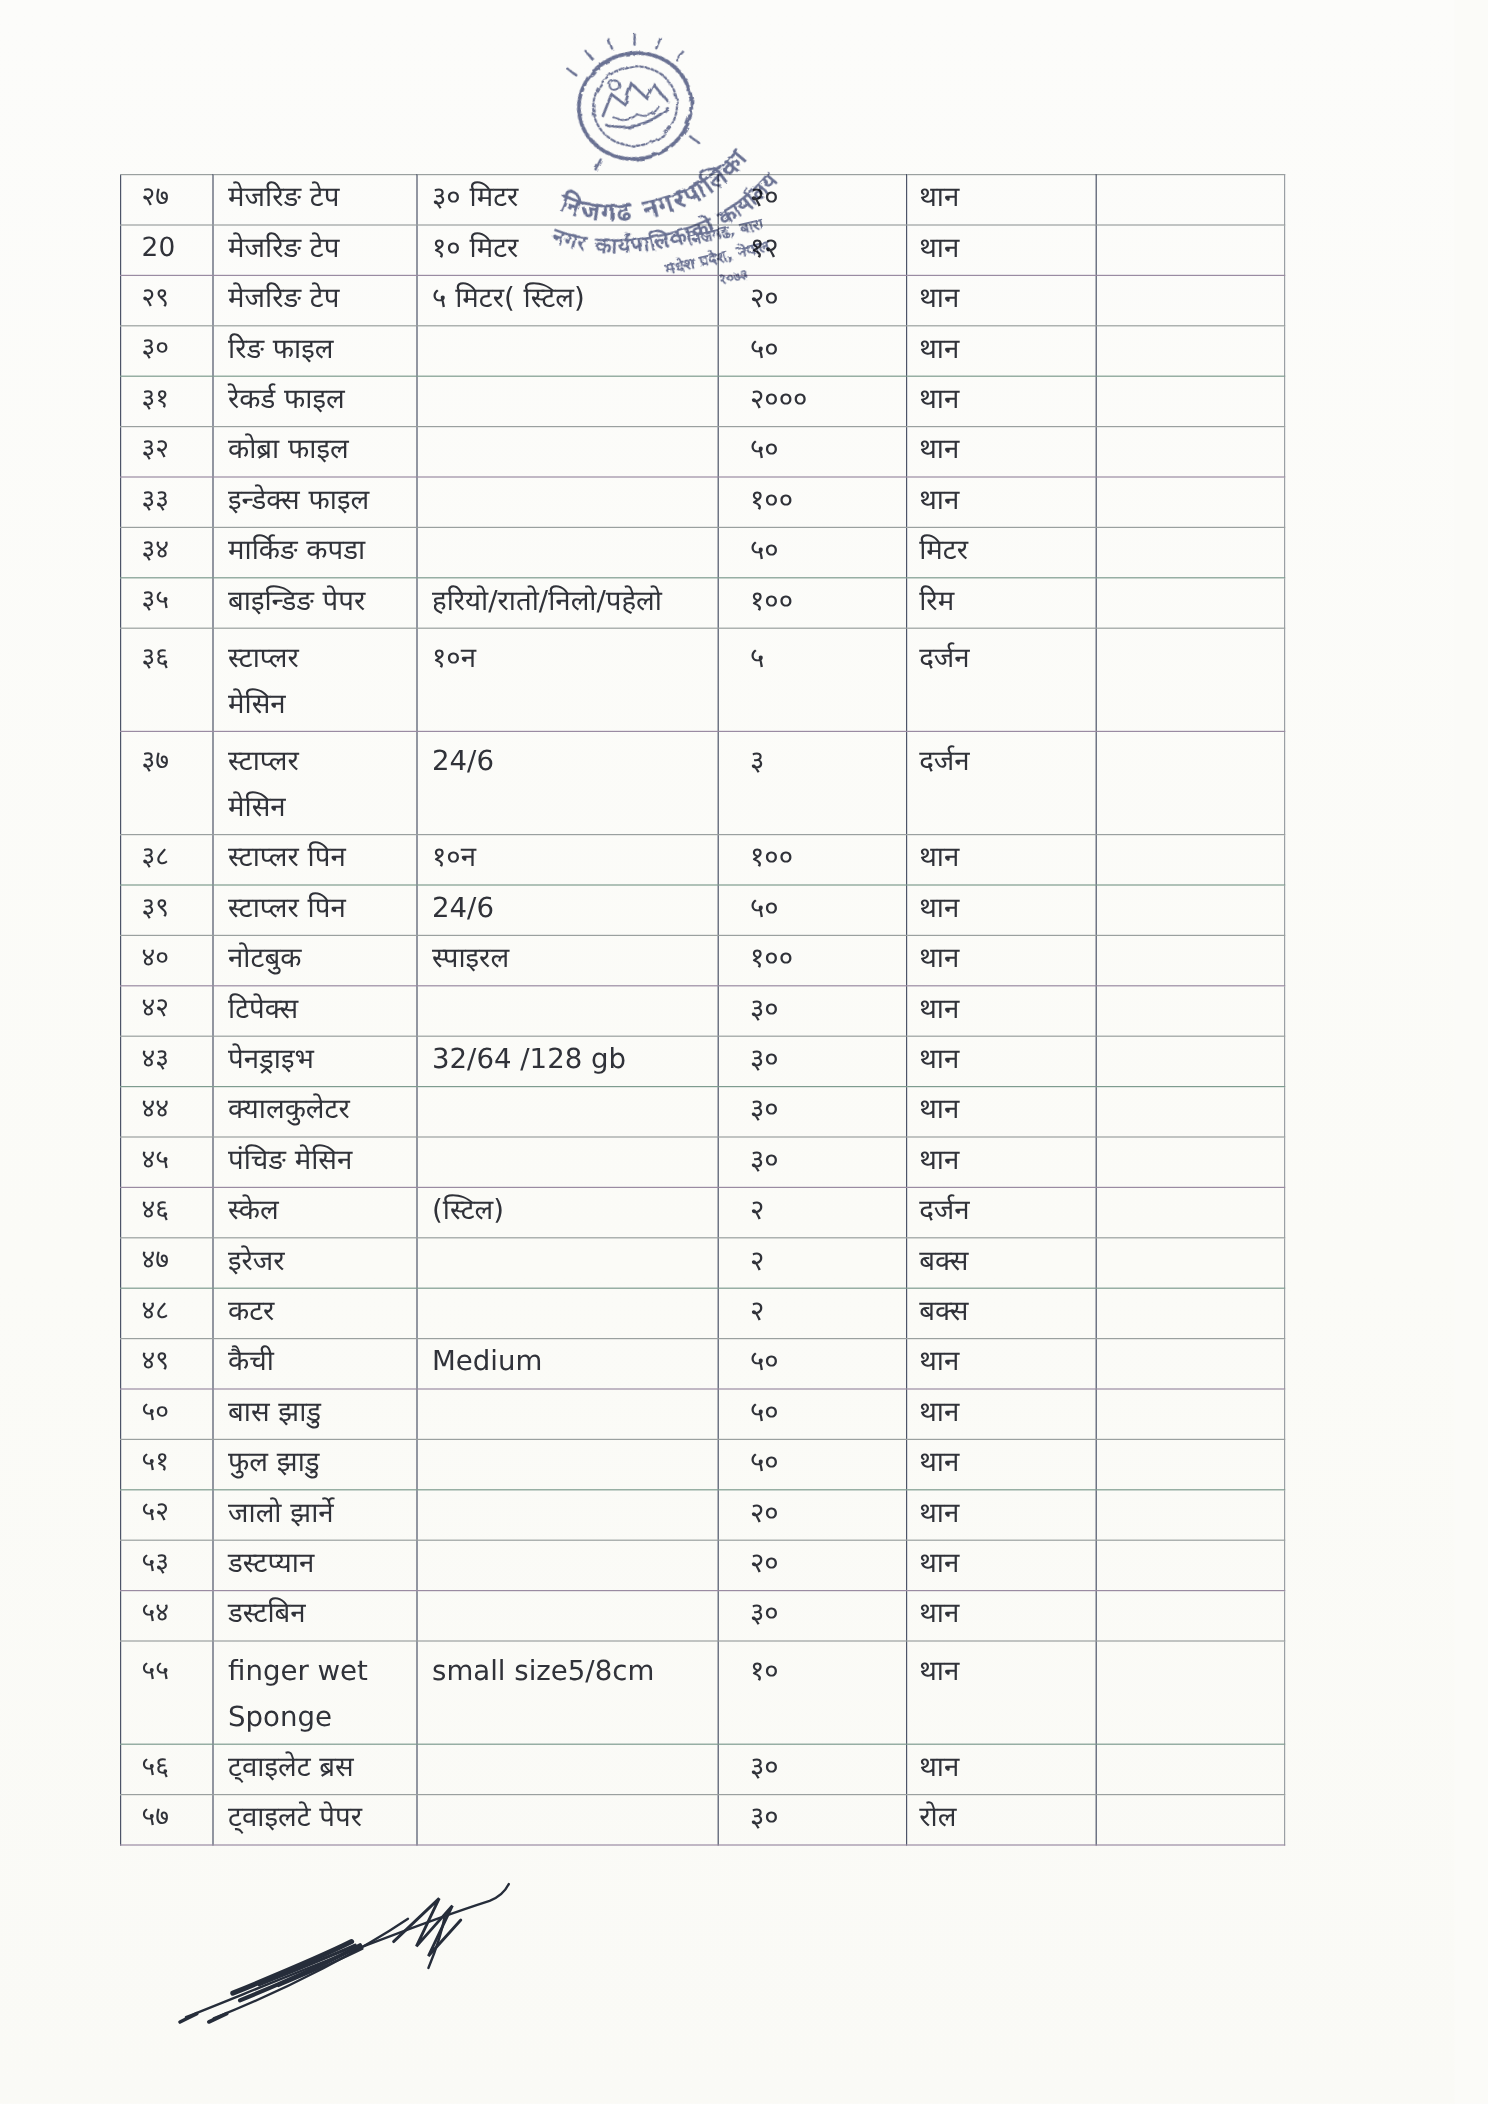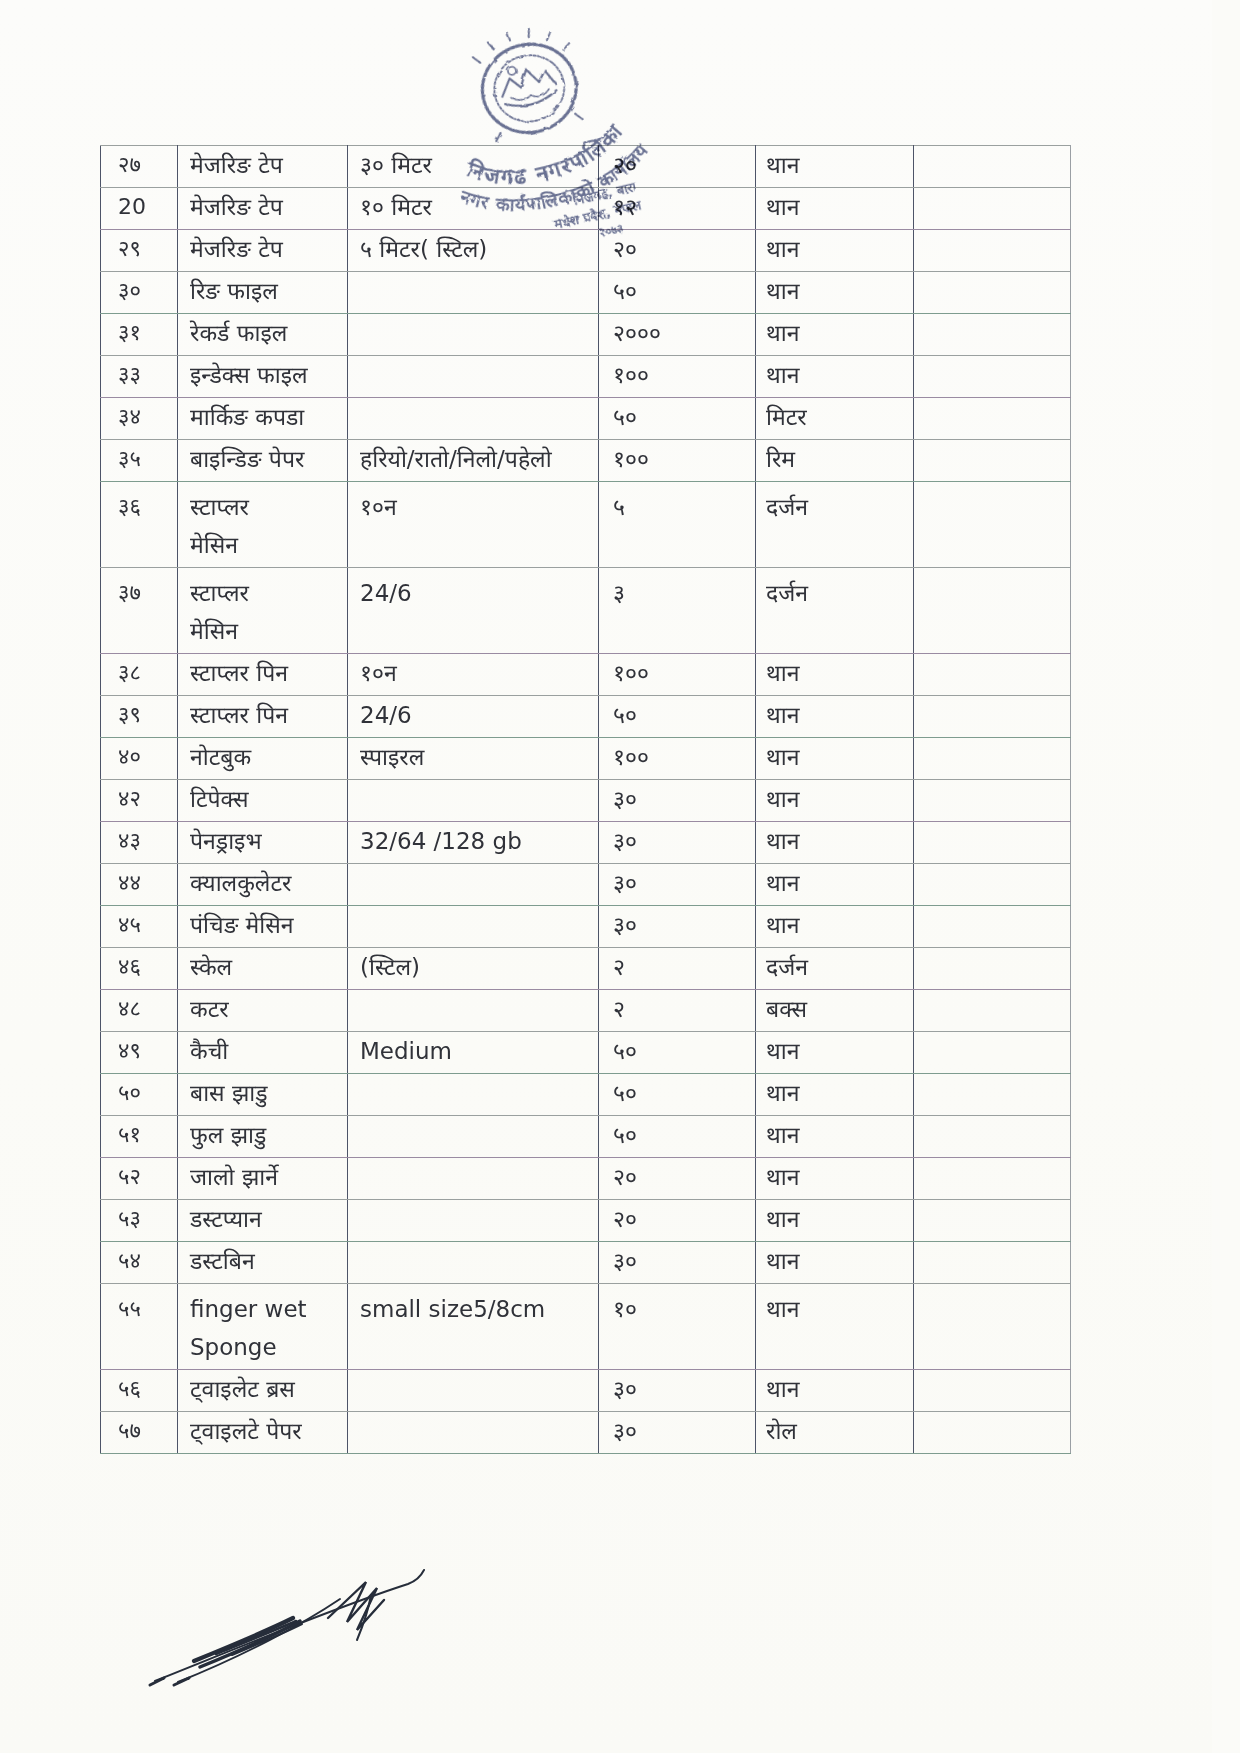--- a/index.html
+++ b/index.html
@@ -33,21 +33,21 @@
     padding: 0 6px 3px 12px;
     white-space: pre-line;
     overflow: hidden;
     line-height: 30px;
   }
   
   table.inv tr:nth-child(4n)   td { border-bottom-color: #7e9c8f; }
   table.inv tr:nth-child(4n+2) td { border-bottom-color: #9a8ba2; }
   table.inv tr:nth-child(7n)   td { border-top-color: #8fa0ab; }
   table.inv td.c-sn    { padding-left: 17px; font-size: 22px; }
-  table.inv td.c-qty   { padding-left: 14px; }
+  table.inv td.c-qty   { padding-left: 26px; }
   table.inv td.c-unit  { padding-left: 10px; }
   table.inv td.c-remarks { border-right-color: #9a9fa4; }
   table.inv tr { height: 42px; }
   table.inv tr.tall { height: 83px; }
   table.inv tr.tall td { vertical-align: top; padding-top: 6px; line-height: 38px; }
   td.latin { font-size: 22px; color: #2c2e34; }
   
   .stamp {
     position: absolute; left: 408px; top: 28px;
     width: 280px; height: 235px;
@@ -113,20 +113,28 @@
         </tr>
         <tr>
           <td class="c-sn">३१</td>
           <td class="c-item">रेकर्ड फाइल</td>
           <td class="c-spec"></td>
           <td class="c-qty">२०००</td>
           <td class="c-unit">थान</td>
           <td class="c-remarks"></td>
         </tr>
         <tr>
+          <td class="c-sn">३२</td>
+          <td class="c-item">कोब्रा फाइल</td>
+          <td class="c-spec"></td>
+          <td class="c-qty">५०</td>
+          <td class="c-unit">थान</td>
+          <td class="c-remarks"></td>
+        </tr>
+        <tr>
           <td class="c-sn">३३</td>
           <td class="c-item">इन्डेक्स फाइल</td>
           <td class="c-spec"></td>
           <td class="c-qty">१००</td>
           <td class="c-unit">थान</td>
           <td class="c-remarks"></td>
         </tr>
         <tr>
           <td class="c-sn">३४</td>
           <td class="c-item">मार्किङ कपडा</td>
@@ -216,20 +224,28 @@
           <td class="c-qty">३०</td>
           <td class="c-unit">थान</td>
           <td class="c-remarks"></td>
         </tr>
         <tr>
           <td class="c-sn">४६</td>
           <td class="c-item">स्केल</td>
           <td class="c-spec">(स्टिल)</td>
           <td class="c-qty">२</td>
           <td class="c-unit">दर्जन</td>
+          <td class="c-remarks"></td>
+        </tr>
+        <tr>
+          <td class="c-sn">४७</td>
+          <td class="c-item">इरेजर</td>
+          <td class="c-spec"></td>
+          <td class="c-qty">२</td>
+          <td class="c-unit">बक्स</td>
           <td class="c-remarks"></td>
         </tr>
         <tr>
           <td class="c-sn">४८</td>
           <td class="c-item">कटर</td>
           <td class="c-spec"></td>
           <td class="c-qty">२</td>
           <td class="c-unit">बक्स</td>
           <td class="c-remarks"></td>
         </tr>

